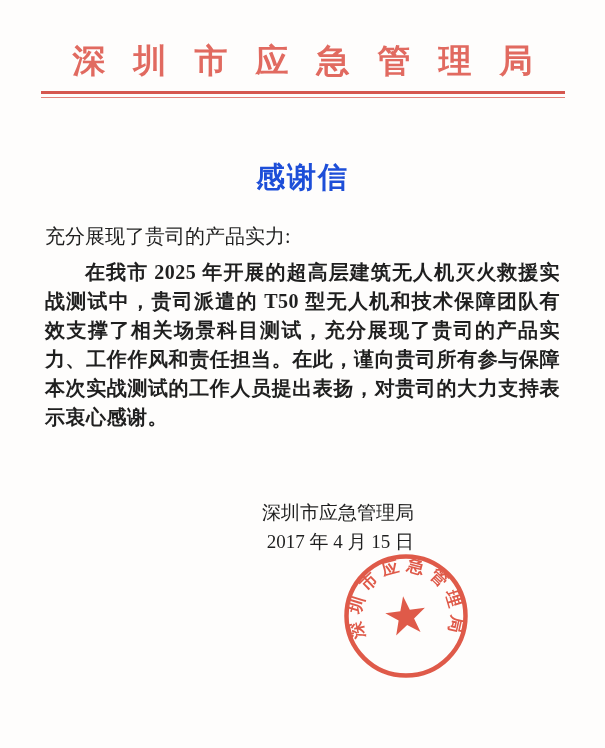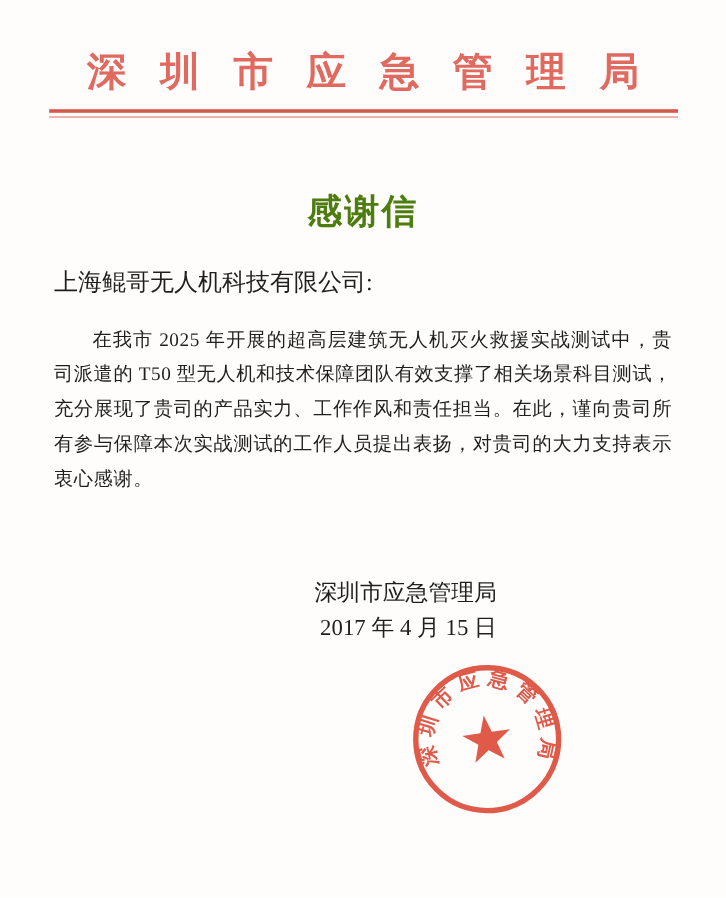--- a/index.html
+++ b/index.html
@@ -44,37 +44,38 @@
     background: #e2837b;
   }
   
   .letter-title {
     margin: 62px 0 0 0;
     text-align: center;
     font-size: 29px;
     line-height: 34px;
     font-weight: bold;
     letter-spacing: 2px;
-    color: #4d7c0f;
+    color: #1d4ed8;
   }
   .letter-body {
     padding: 0 45px;
   }
   .salutation {
     margin: 28px 0 0 0;
     font-size: 20px;
     line-height: 29px;
   }
   .para {
-    margin: 18px 0 0 0;
-    font-size: 16px;
+    margin: 7px 0 0 0;
+    font-size: 20px;
     line-height: 29px;
     text-align: justify;
     text-indent: 2em;
     letter-spacing: 0.5px;
+    font-weight: bold;
   }
   .para + .para {
     margin-top: 0;
   }
   
   .signature-block {
     margin-top: 66px;
     padding-right: 146px;
     display: flex;
     flex-direction: column;
@@ -110,21 +111,21 @@
     <h1 class="org-title">深圳市应急管理局</h1>
     <div class="double-rule">
       <div class="rule-thick"></div>
       <div class="rule-thin"></div>
     </div>
   </header>
 
   <h2 class="letter-title">感谢信</h2>
 
   <main class="letter-body">
-    <p class="salutation">上海鲲哥无人机科技有限公司:</p>
+    <p class="salutation">充分展现了贵司的产品实力:</p>
     <p class="para">在我市 2025 年开展的超高层建筑无人机灭火救援实战测试中，贵司派遣的 T50 型无人机和技术保障团队有效支撑了相关场景科目测试，充分展现了贵司的产品实力、工作作风和责任担当。在此，谨向贵司所有参与保障本次实战测试的工作人员提出表扬，对贵司的大力支持表示衷心感谢。</p>
 
     <div class="signature-block">
       <div class="signature-org">深圳市应急管理局</div>
       <div class="signature-date">2017 年 4 月 15 日</div>
     </div>
   </main>
 
   <svg class="seal" viewBox="0 0 130 130" xmlns="http://www.w3.org/2000/svg" xmlns:xlink="http://www.w3.org/1999/xlink">
     <defs>

